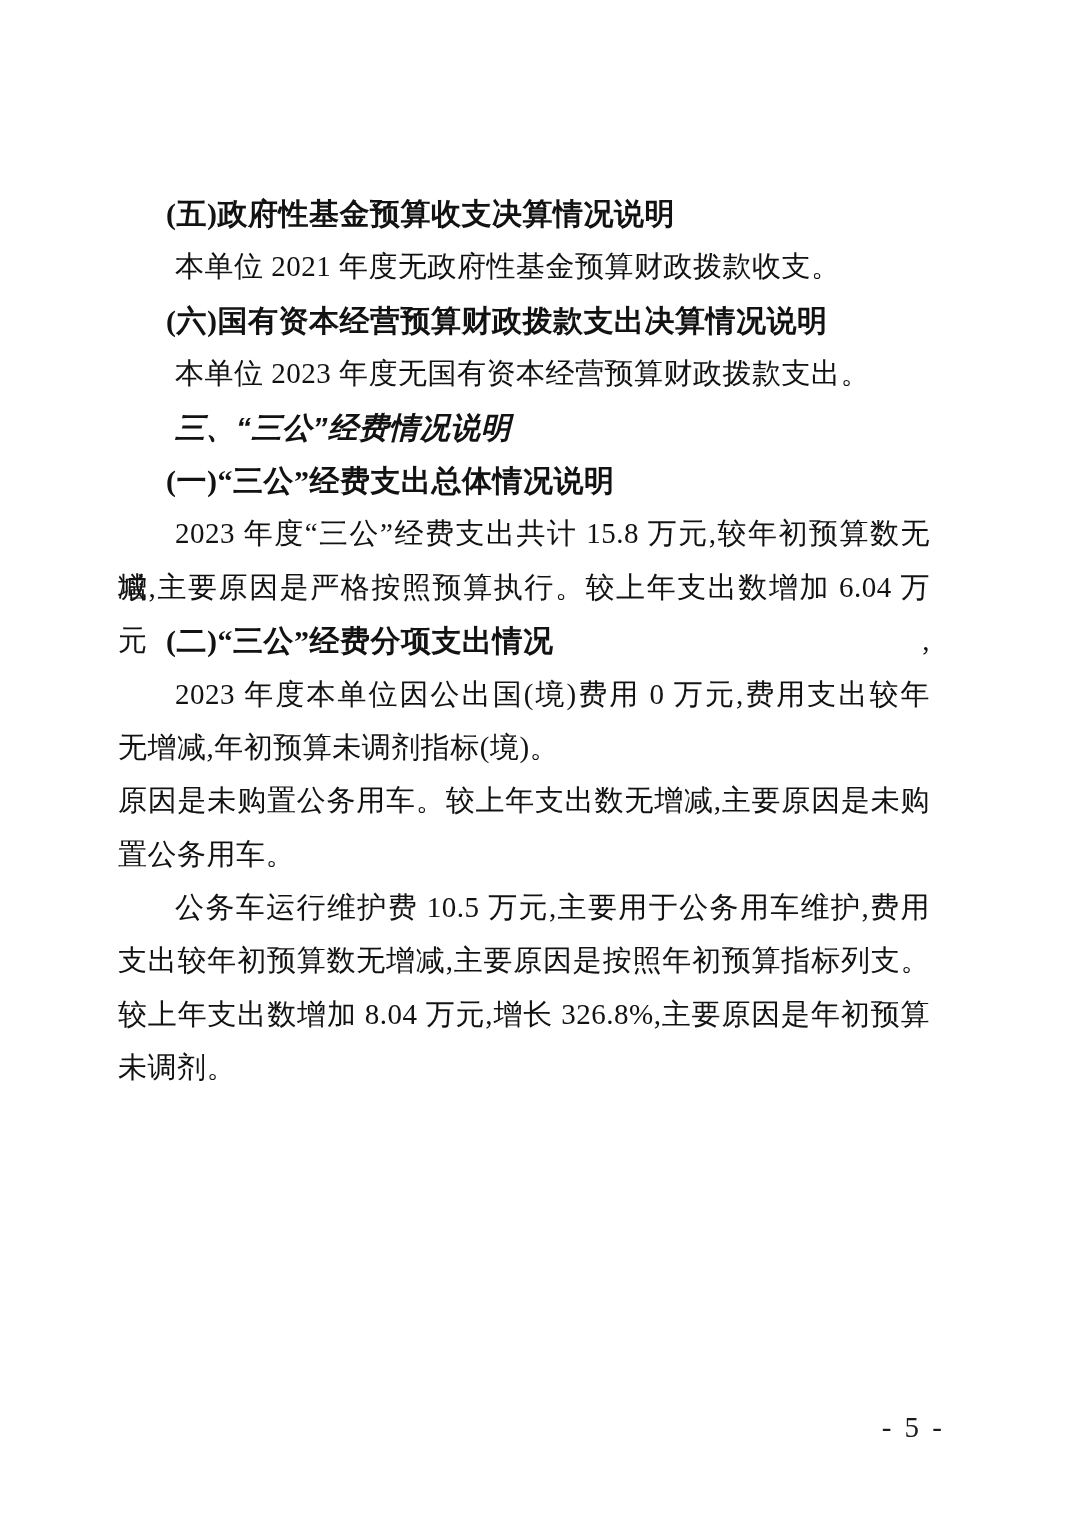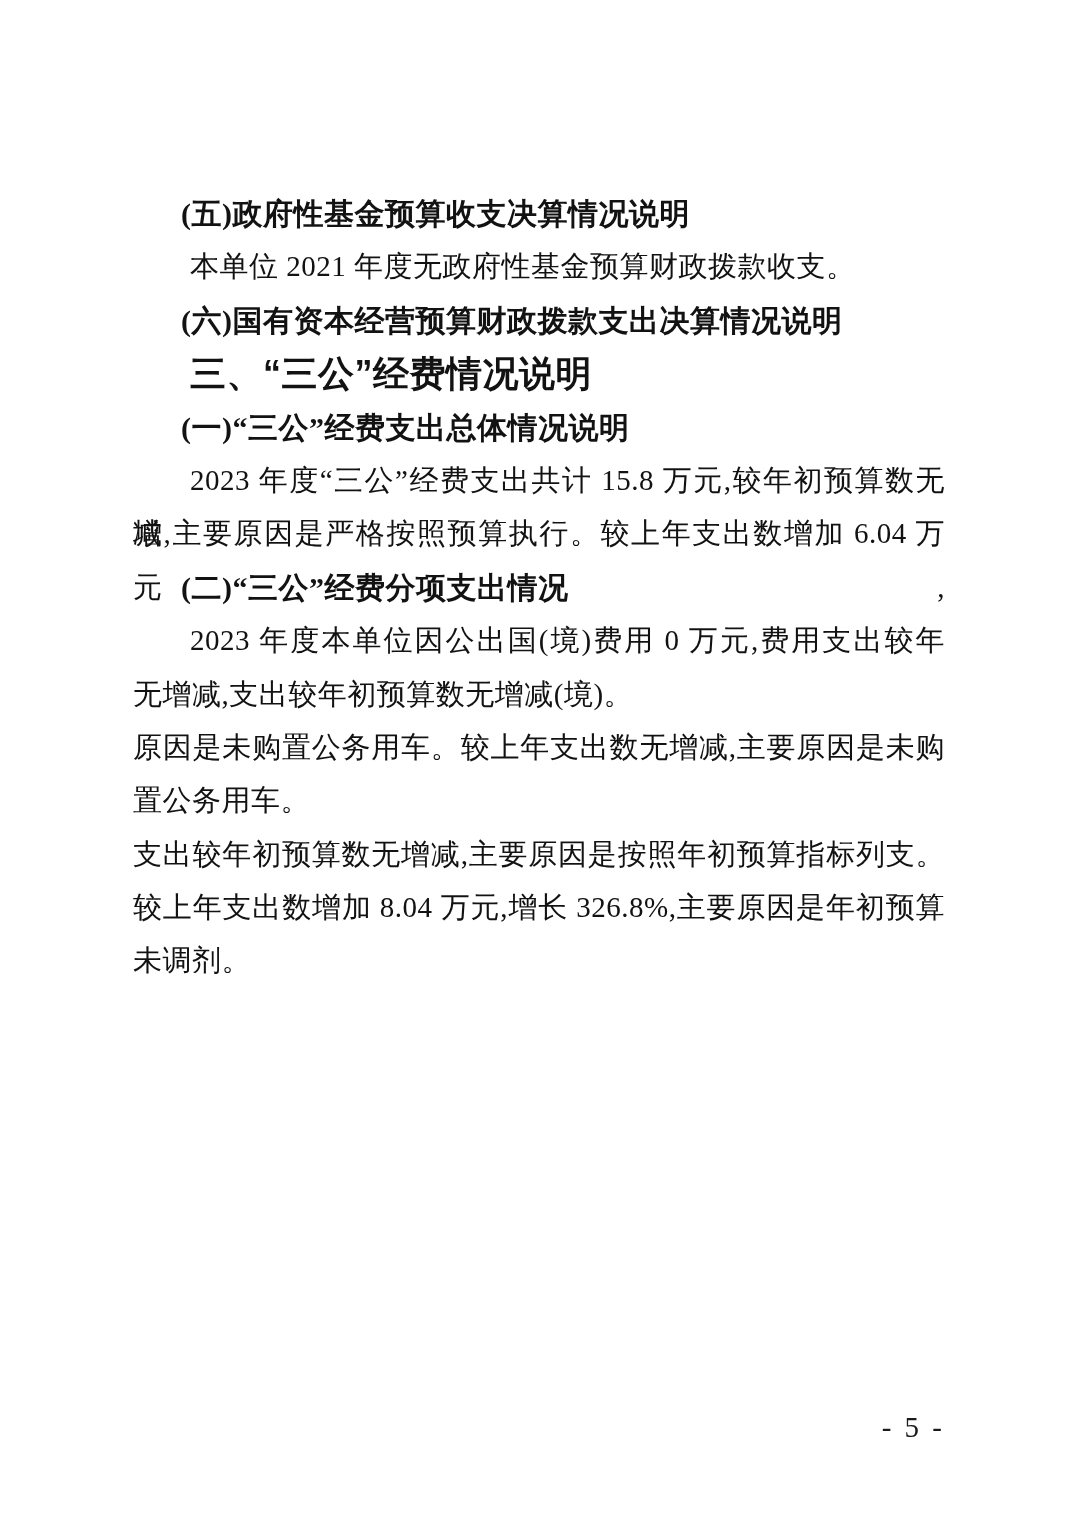--- a/index.html
+++ b/index.html
@@ -12,21 +12,21 @@
     font-family: "Liberation Serif", "DejaVu Serif", serif;
     color: #121212;
   }
   .page {
     position: absolute;
     inset: 0;
     background: #ffffff;
   }
   .doc {
     position: absolute;
-    left: 133px;
+    left: 118px;
     top: 187px;
     width: 812px;
   }
   .line {
     height: 53.4px;
     line-height: 53.4px;
     font-size: 29px;
     white-space: nowrap;
     letter-spacing: 0.5px;
   }
@@ -38,21 +38,22 @@
     text-justify: inter-character;
   }
   .line.first { text-indent: 57px; }
   
   .line.h2 { font-weight: bold; font-size: 30px; }
   .line.h2.first { text-indent: 48px; }
   
   .line.h1 {
     font-family: "Liberation Sans", "DejaVu Sans", sans-serif;
     font-weight: bold;
-    font-size: 36px;
+    font-size: 30px;
+    font-style: italic;
   }
   .page-number {
     position: absolute;
     top: 1410px;
     left: 133px;
     width: 812px;
     text-align: right;
     font-size: 29px;
     line-height: 34px;
     letter-spacing: 3px;
@@ -60,27 +61,29 @@
   }
 </style>
 </head>
 <body>
 
 <div class="page">
   <main class="doc">
       <div class="line h2 first">(五)政府性基金预算收支决算情况说明</div>
       <div class="line body first">本单位 2021 年度无政府性基金预算财政拨款收支。</div>
       <div class="line h2 first">(六)国有资本经营预算财政拨款支出决算情况说明</div>
+      <div class="line body first">本单位 2023 年度无国有资本经营预算财政拨款支出。</div>
       <div class="line h1 first">三、“三公”经费情况说明</div>
       <div class="line h2 first">(一)“三公”经费支出总体情况说明</div>
       <div class="line body first fill">2023 年度“三公”经费支出共计 15.8 万元,较年初预算数无增</div>
       <div class="line body fill">减,主要原因是严格按照预算执行。较上年支出数增加 6.04 万元,</div>
       <div class="line h2 first">(二)“三公”经费分项支出情况</div>
       <div class="line body first fill">2023 年度本单位因公出国(境)费用 0 万元,费用支出较年</div>
-      <div class="line body">无增减,支出较年初预算数无增减(境)。</div>
+      <div class="line body">无增减,年初预算未调剂指标(境)。</div>
       <div class="line body fill">原因是未购置公务用车。较上年支出数无增减,主要原因是未购</div>
       <div class="line body">置公务用车。</div>
+      <div class="line body first fill">公务车运行维护费 10.5 万元,主要用于公务用车维护,费用</div>
       <div class="line body fill">支出较年初预算数无增减,主要原因是按照年初预算指标列支。</div>
       <div class="line body fill">较上年支出数增加 8.04 万元,增长 326.8%,主要原因是年初预算</div>
       <div class="line body">未调剂。</div>
     </main>
   <div class="page-number">- 5 -</div>
 </div>
 
 </body></html>

